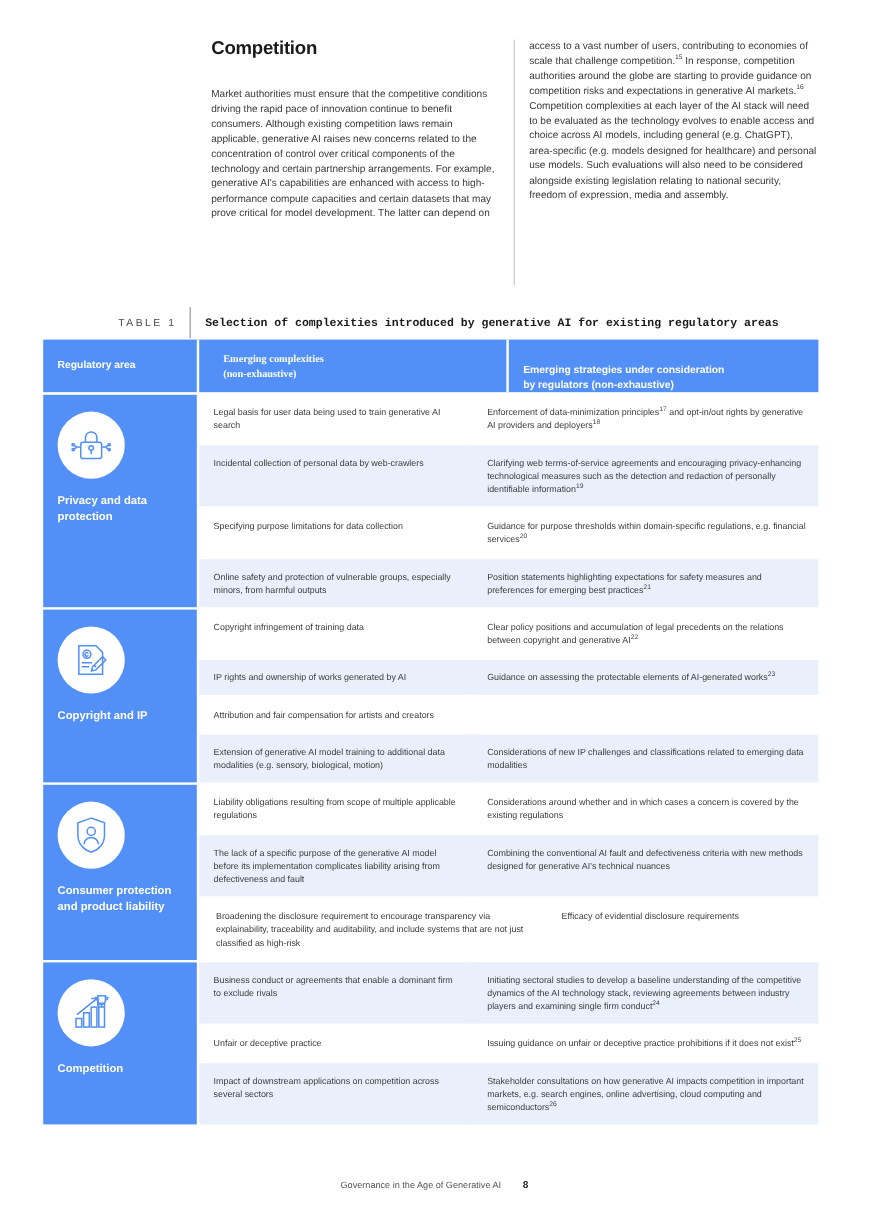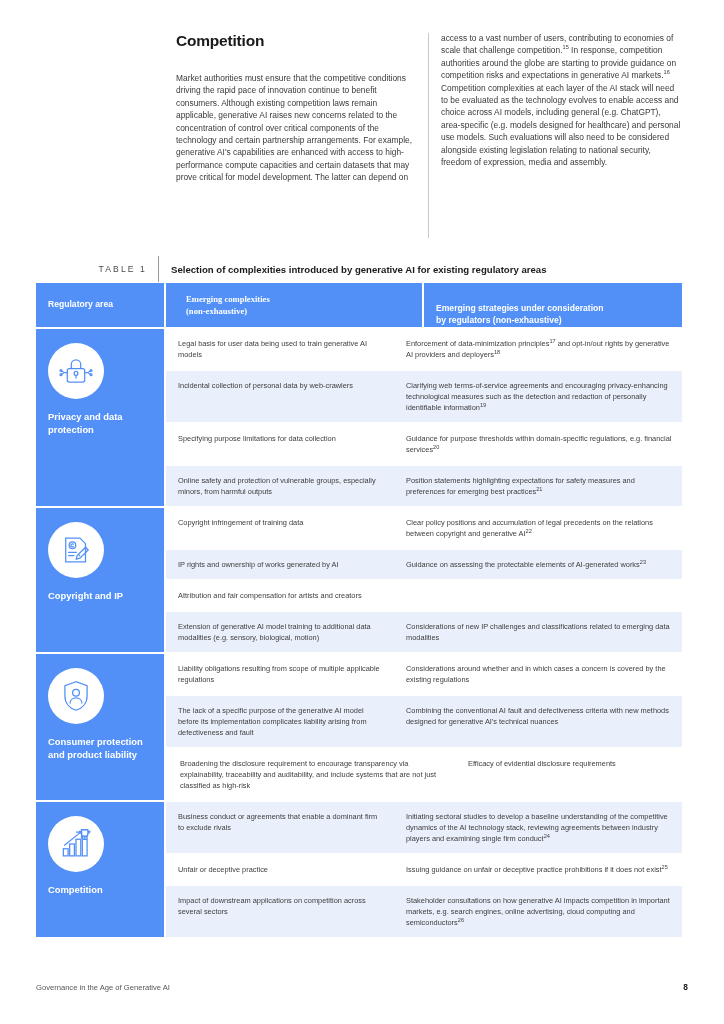--- a/index.html
+++ b/index.html
@@ -75,20 +75,21 @@
     width: 1px;
     align-self: stretch;
     background: #9a9a9a;
     margin: 2px 0;
   }
   .caption-title {
     padding-left: 12px;
     font-size: 9.6px;
     font-weight: bold;
     color: #1a1a1a;
+    font-family: Liberation Mono, monospace;
   }
 
   
   .table {
     position: absolute;
     left: 36px;
     top: 283px;
     width: 646px;
   }
   .thead {
@@ -175,21 +176,21 @@
   .row.alt .cell-b { border-left-color: #e9effb; }
   .row .cell-b { border-left-color: transparent; }
 
   
   .footer {
     position: absolute;
     left: 36px;
     right: 36px;
     top: 982px;
     display: flex;
-    justify-content: space-between;
+    justify-content: center;
     align-items: baseline;
     font-size: 7.6px;
     color: #555555;
   }
   .footer-num {
     font-weight: bold;
     color: #1a1a1a;
     margin-left: 18px;
     font-size: 8.4px;
   }
@@ -241,21 +242,21 @@
               <circle cx="5" cy="23.4" r="1.2"></circle>
               <circle cx="5" cy="28.6" r="1.2"></circle>
               <circle cx="43" cy="23.4" r="1.2"></circle>
               <circle cx="43" cy="28.6" r="1.2"></circle>
             </svg>
           </div>
           <div class="group-label">Privacy and data protection</div>
         </div>
         <div class="group-rows">
           <div class="row">
-            <div class="cell cell-a">Legal basis for user data being used to train generative AI models</div>
+            <div class="cell cell-a">Legal basis for user data being used to train generative AI search</div>
             <div class="cell cell-b"><span>Enforcement of data-minimization principles</span><sup>17</sup><span> and opt-in/out rights by generative AI providers and deployers</span><sup>18</sup></div>
           </div>
           <div class="row alt">
             <div class="cell cell-a">Incidental collection of personal data by web-crawlers</div>
             <div class="cell cell-b"><span>Clarifying web terms-of-service agreements and encouraging privacy-enhancing technological measures such as the detection and redaction of personally identifiable information</span><sup>19</sup></div>
           </div>
           <div class="row">
             <div class="cell cell-a">Specifying purpose limitations for data collection</div>
             <div class="cell cell-b"><span>Guidance for purpose thresholds within domain-specific regulations, e.g. financial services</span><sup>20</sup></div>
           </div>

